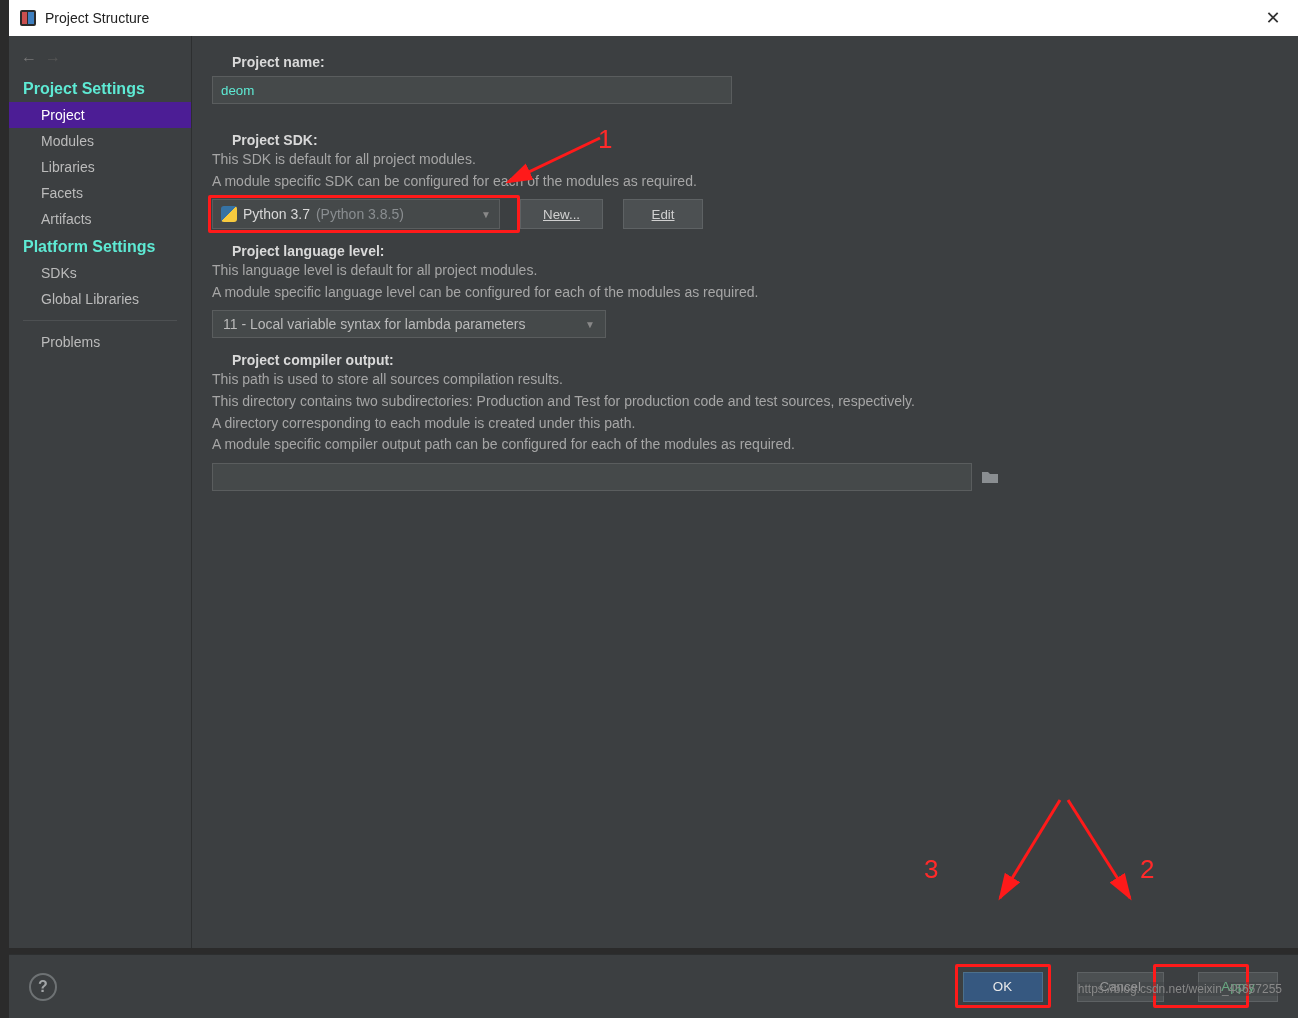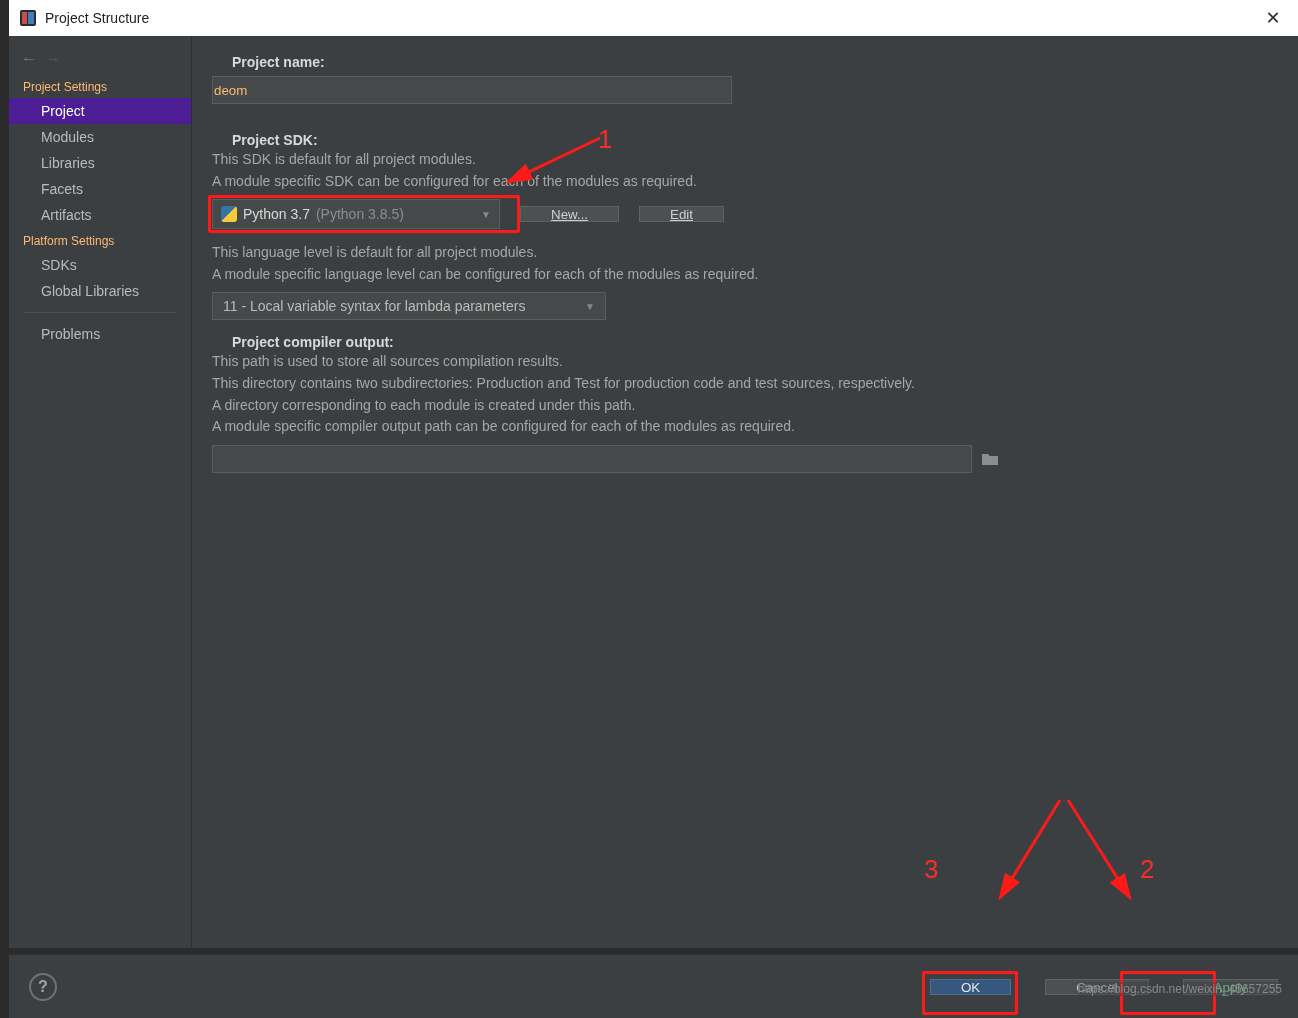--- a/index.html
+++ b/index.html
@@ -34,59 +34,59 @@
       width: 183px; background: #3c3f41; border-right: 1px solid #2d2f30;
       padding-top: 8px;
     }
     .navbtns {
       display: flex; gap: 8px; padding: 4px 10px 8px 12px;
       color: #777;
     }
     .navbtns .arrow { cursor: pointer; font-size: 16px; }
     .navbtns .arrow.disabled { color: #555; }
     .section-hdr {
-      color: #fdba74; font-size: 12px; padding: 6px 12px 4px 14px; font-weight: 400;
+      color: #5eead4; font-size: 16px; padding: 6px 12px 4px 14px; font-weight: 700;
     }
     .side-item {
       color: #bbbbbb; padding: 5px 14px 5px 32px; cursor: pointer;
     }
     .side-item.active {
       background: #4c1d95; color: #ffffff;
     }
     .side-divider {
       border-top: 1px solid #4d5052; margin: 8px 14px;
     }
     .content {
       flex: 1; padding: 14px 20px; overflow: auto;
     }
     .field-label { font-weight: 600; color: #d9d9d9; margin-top: 4px; margin-left: 20px; }
     .input {
-      background: #45494a; border: 1px solid #5a5d5e; color: #fdba74;
-      height: 28px; padding: 0 1px; width: 520px; margin-top: 6px; margin-bottom: 14px;
+      background: #45494a; border: 1px solid #5a5d5e; color: #5eead4;
+      height: 28px; padding: 0 8px; width: 520px; margin-top: 6px; margin-bottom: 14px;
     }
     .hint { color: #a6a6a6; margin-top: 2px; line-height: 1.4; }
     .sdk-row { display: flex; align-items: center; gap: 20px; margin-top: 8px; position: relative; }
     .sdk-combo {
       width: 288px; height: 30px; background: #45494a; border: 1px solid #5a5d5e;
       display: flex; align-items: center; padding: 0 8px; gap: 6px; cursor: pointer;
     }
     .sdk-combo .py-icon {
       width: 16px; height: 16px; display:inline-block;
       background: linear-gradient(135deg,#3673a5 50%,#f7ca3e 50%); border-radius: 3px;
     }
     .sdk-combo .name { color: #d9d9d9; }
     .sdk-combo .detail { color: #8a8e91; }
     .sdk-combo .chev { margin-left: auto; color: #888; font-size: 10px; }
     .red-box {
       position: absolute; border: 3px solid #ff1a1a; pointer-events: none;
       border-radius: 2px;
     }
     .btn {
-      height: 16px; background: #4c5052; border: 1px solid #5e6264; color: #d0d0d0;
-      padding: 0 30px; cursor: pointer; min-width: 80px;
+      height: 30px; background: #4c5052; border: 1px solid #5e6264; color: #d0d0d0;
+      padding: 0 22px; cursor: pointer; min-width: 80px;
     }
     .btn.primary { background: #365880; border-color: #4c708c; color: #e8e8e8; }
     .btn.disabled { color: #86efac; }
     .btn u { text-decoration: underline; }
     .lang-combo {
       width: 394px; height: 28px; background: #45494a; border:1px solid #5a5d5e;
       display:flex; align-items:center; padding:0 10px; margin-top:8px; cursor:pointer;
     }
     .lang-combo .chev { margin-left:auto; color:#888; font-size:10px; }
     .output-row {
@@ -168,20 +168,21 @@
           <span class="detail">(Python 3.8.5)</span>
           <span class="chev">▼</span>
         </div>
         <button class="btn"><u>New...</u></button>
         <button class="btn"><u>Edit</u></button>
         <div class="red-box" style="left:-4px; top:-4px; width:312px; height:38px;"></div>
       </div>
     </div>
 
     <div class="sect">
+      <div class="field-label">Project language level:</div>
       <div class="hint">This language level is default for all project modules.</div>
       <div class="hint">A module specific language level can be configured for each of the modules as required.</div>
       <div class="lang-combo">
         <span>11 - Local variable syntax for lambda parameters</span>
         <span class="chev">▼</span>
       </div>
     </div>
 
     <div class="sect">
       <div class="field-label">Project compiler output:</div>

